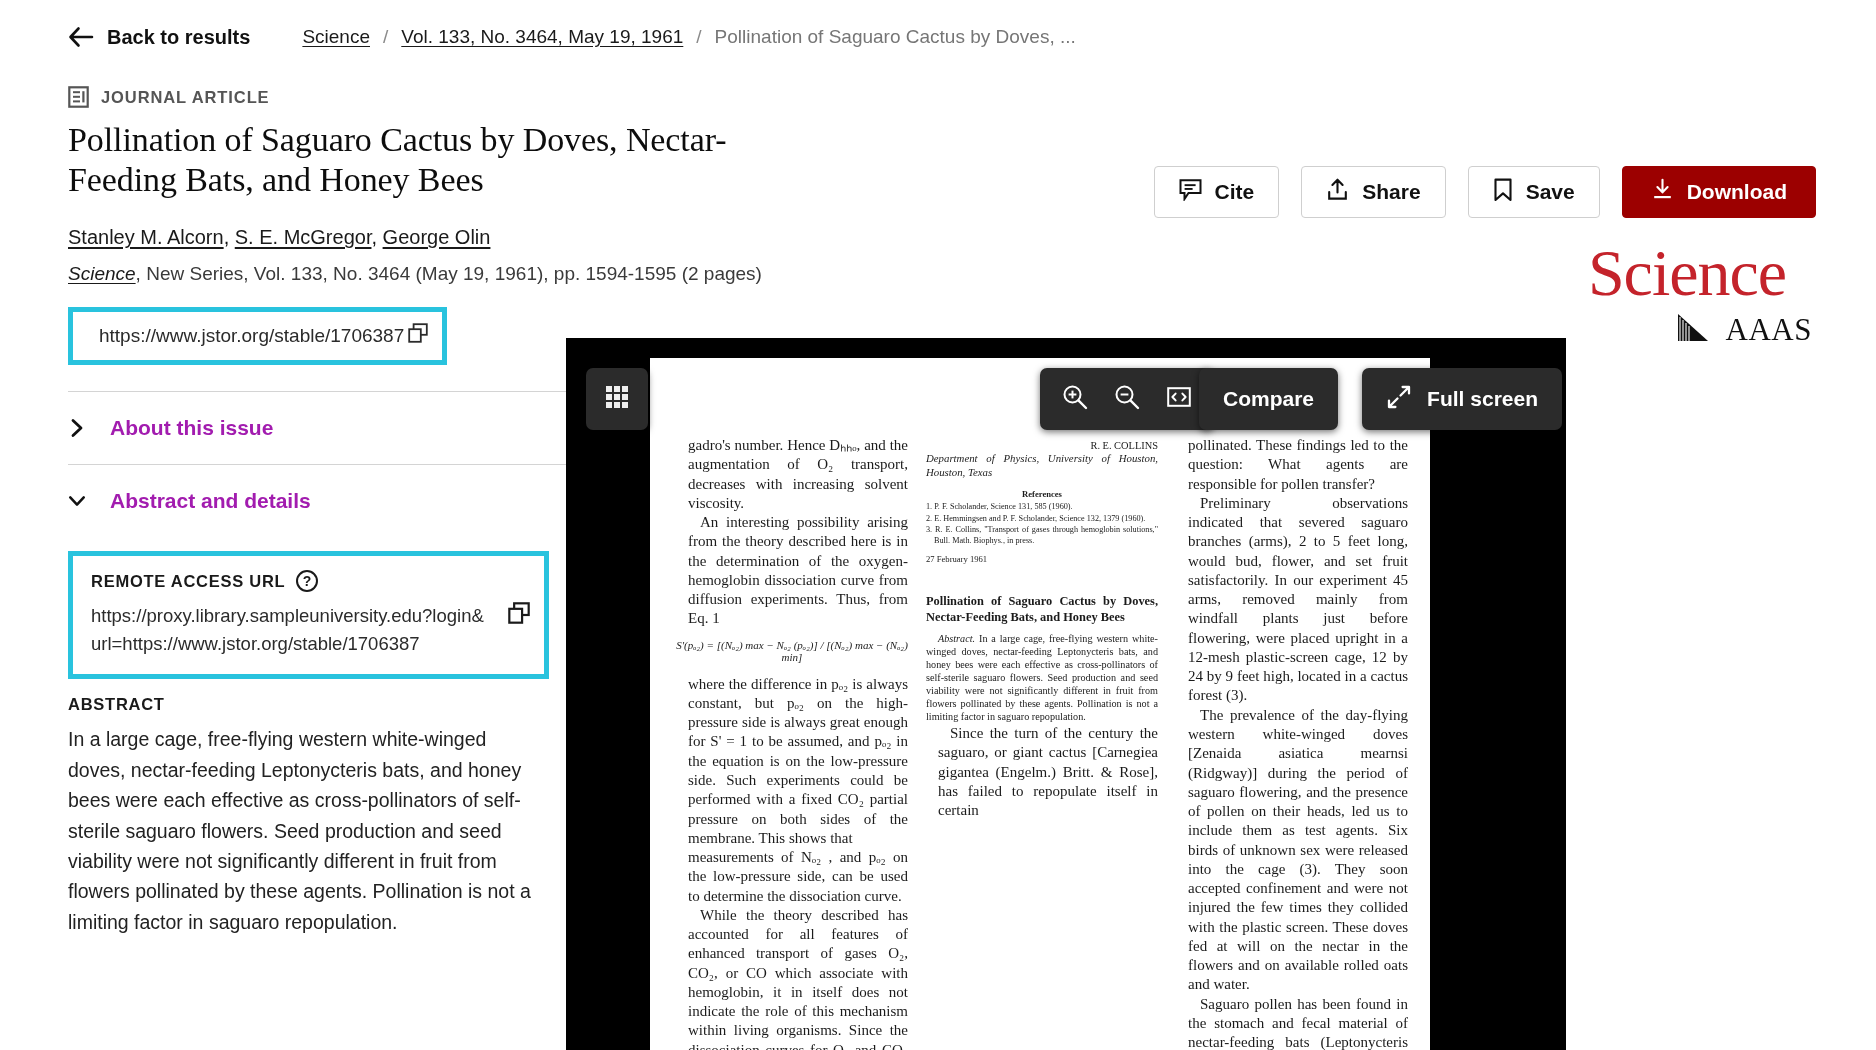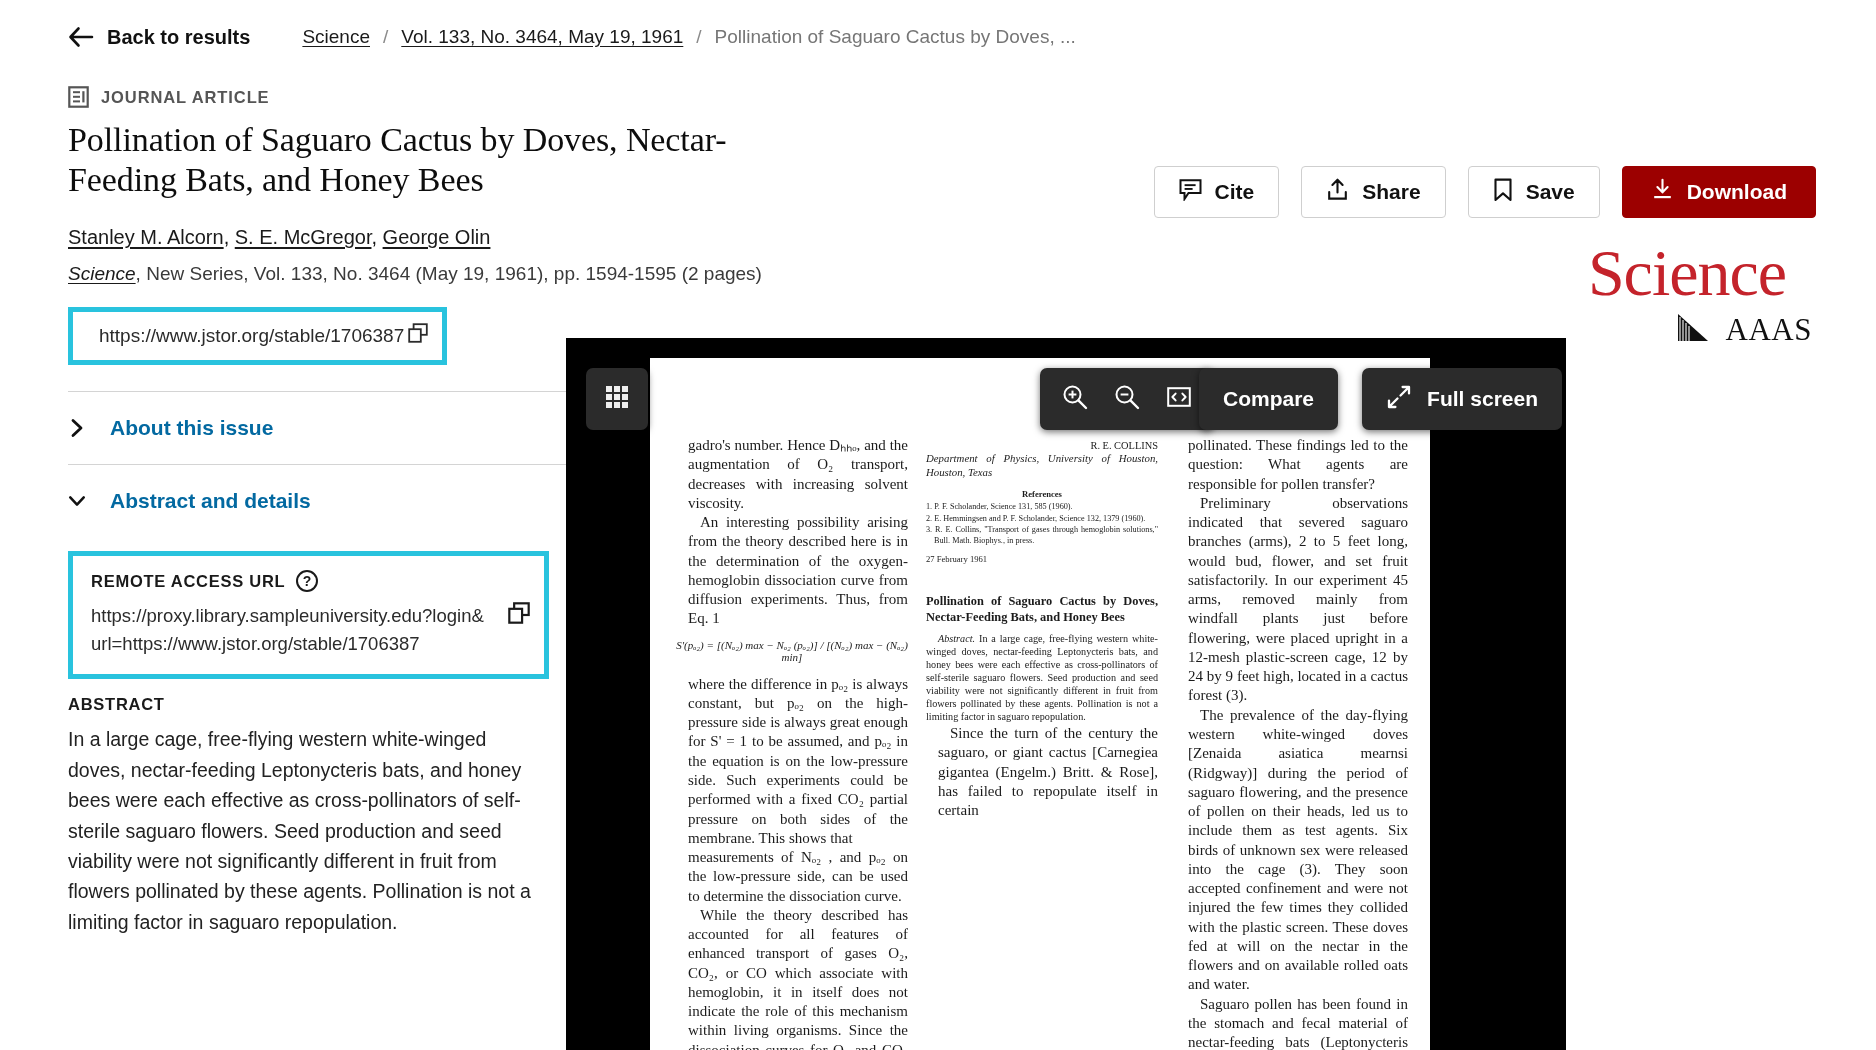--- a/index.html
+++ b/index.html
@@ -62,21 +62,21 @@
   }
   .stable .u{ cursor:pointer; }
 
   .rule{ width:888px; height:1px; background:#d4d4d4; margin:0; }
 
   .acc{
     display:flex; align-items:center; gap:24px;
     height:72px; cursor:pointer;
   }
   .acc .chev{ width:18px; display:flex; justify-content:center; }
-  .acc .lbl{ font-size:21px; font-weight:700; color:#0369a1; }
+  .acc .lbl{ font-size:21px; font-weight:700; color:#a21caf; }
 
   .remote-box{ margin-top:14px; margin-bottom:14px; }
   .remote-inner{ padding:14px 14px 16px 18px; width:auto; }
   .remote-head{
     display:flex; align-items:center; gap:11px;
     font-size:16.5px; font-weight:700; letter-spacing:.045em; color:#1a1a1a;
     margin-bottom:10px;
   }
   .qmark{
     width:22px; height:22px; border-radius:50%; border:2px solid #1a1a1a;

